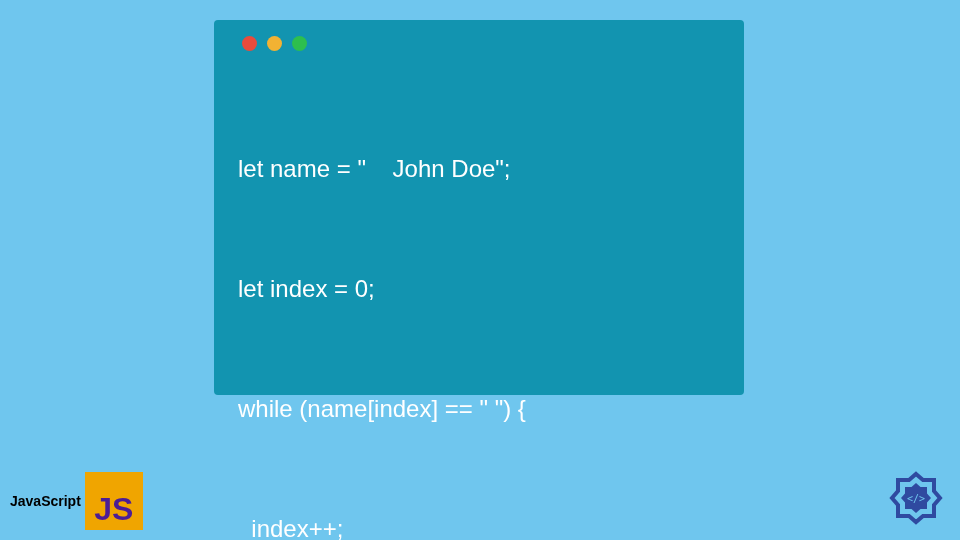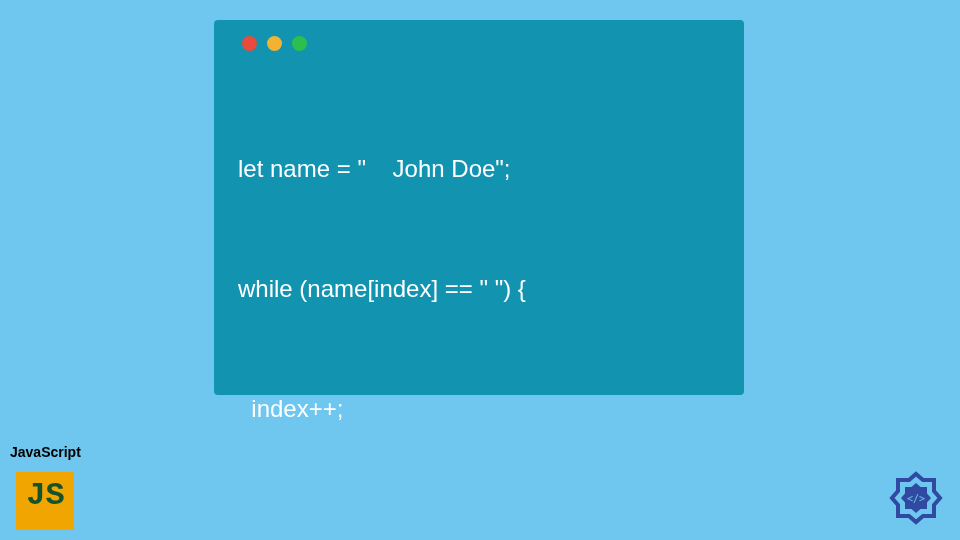--- a/index.html
+++ b/index.html
@@ -38,44 +38,43 @@
     font-family: Arial, Helvetica, sans-serif;
     font-size: 24px;
     line-height: 40px;
     white-space: pre;
   }
   .js-badge {
     position: absolute;
     left: 10px;
     bottom: 10px;
     display: flex;
-    flex-direction: column;
+    flex-direction: row;
     align-items: center;
-    gap: 12px;
+    gap: 4px;
   }
   .js-label {
     font-size: 14px;
     font-weight: bold;
     color: #000;
   }
   .js-logo {
     width: 58px;
     height: 58px;
     background: #f0a500;
     display: flex;
     align-items: flex-end;
     justify-content: center;
   }
   .js-logo-text {
-    color: #14532d;
+    color: #4c1d95;
     font-weight: 900;
     font-size: 32px;
     letter-spacing: 0px;
-    padding-bottom: 16px;
-    font-family: Liberation Mono, monospace;
+    padding-bottom: 2px;
   }
   .brand {
     position: absolute;
     right: 14px;
     bottom: 12px;
     display: flex;
     align-items: center;
     gap: 8px;
   }
   .brand-logo svg { display: block; }
@@ -89,20 +88,21 @@
 <body>
 
 <div class="code-window">
   <div class="traffic-lights">
     <div class="dot red"></div>
     <div class="dot yellow"></div>
     <div class="dot green"></div>
   </div>
   <div class="code">
     <div>let name = "    John Doe";</div>
+    <div>let index = 0;</div>
     <div>while (name[index] == " ") {</div>
     <div>  index++;</div>
     
     
     
   </div>
 </div>
 
 <div class="js-badge">
   <div class="js-label">JavaScript</div>

